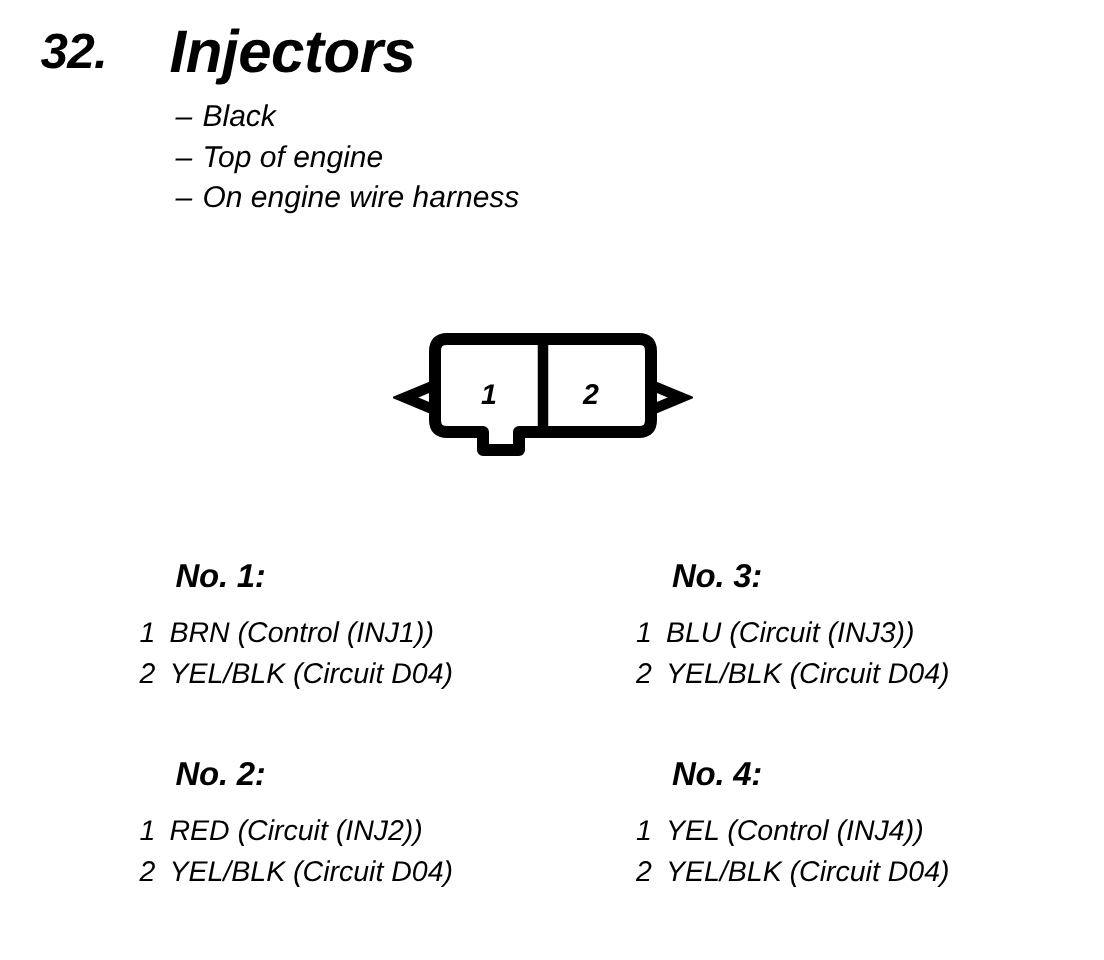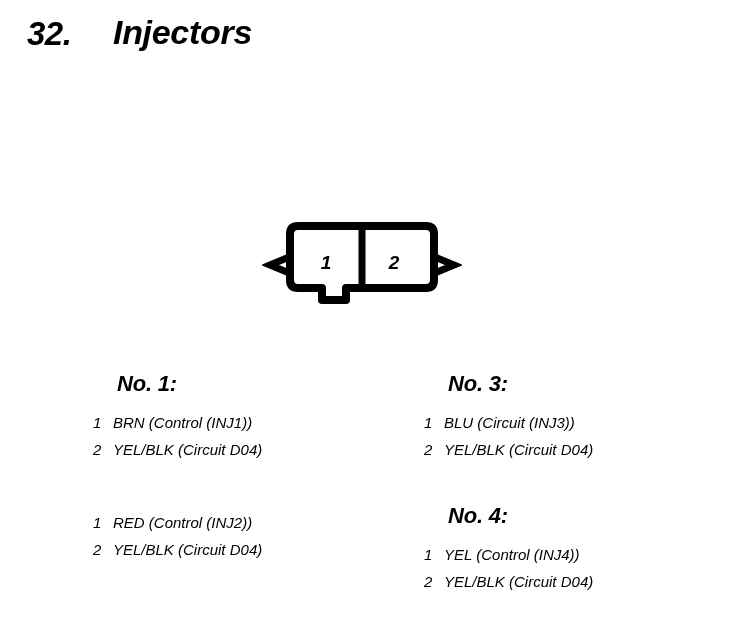--- a/index.html
+++ b/index.html
@@ -33,21 +33,21 @@
     top: 17px;
     font-size: 33px;
     font-weight: bold;
     letter-spacing: -0.5px;
     line-height: 1;
   }
   .header-title {
     position: absolute;
     left: 113px;
     top: 15px;
-    font-size: 34px;
+    font-size: 40px;
     font-weight: bold;
     letter-spacing: -0.3px;
     line-height: 1;
   }
 
   .bullets {
     position: absolute;
     left: 117px;
     top: 66px;
     width: 420px;
@@ -105,40 +105,51 @@
     letter-spacing: -0.2px;
     white-space: nowrap;
   }
   .pin-list {
     margin: 9px 0 0 0;
     padding: 0;
     list-style: none;
   }
   .pin-row {
     display: block;
-    font-size: 15px;
+    font-size: 19px;
     line-height: 27px;
     white-space: nowrap;
   }
   .pin-index {
     display: inline-block;
     width: 20px;
   }
   .pin-desc {
     display: inline-block;
   }
 </style>
 </head>
 <body>
 
 <div class="page">
 
   <div class="header-number">32.</div>
   <div class="header-title">Injectors</div>
 
+  <div class="bullets">
+    <div class="bullet-row">
+      <span class="bullet-dash">–</span><span class="bullet-text">Black</span>
+    </div>
+    <div class="bullet-row">
+      <span class="bullet-dash">–</span><span class="bullet-text">Top of engine</span>
+    </div>
+    <div class="bullet-row">
+      <span class="bullet-dash">–</span><span class="bullet-text">On engine wire harness</span>
+    </div>
+  </div>
 
   <div class="connector">
     <svg width="200" height="90" viewBox="0 0 200 90" xmlns="http://www.w3.org/2000/svg">
 
       <path d="M 32 41 L 8 51 L 32 61 Z" fill="none" stroke="#000000" stroke-width="7" stroke-linejoin="miter"></path>
 
       <path d="M 168 41 L 192 51 L 168 61 Z" fill="none" stroke="#000000" stroke-width="7" stroke-linejoin="miter"></path>
 
       <path d="M 36 12
                L 164 12
@@ -179,23 +190,24 @@
       <div class="pin-row">
         <span class="pin-index">1</span><span class="pin-desc">BLU (Circuit (INJ3))</span>
       </div>
       <div class="pin-row">
         <span class="pin-index">2</span><span class="pin-desc">YEL/BLK (Circuit D04)</span>
       </div>
     </div>
   </div>
 
   <div class="block block-col-left block-row-bottom">
-    <div class="pin-list">
-      <div class="pin-row">
-        <span class="pin-index">1</span><span class="pin-desc">RED (Control (INJ2))</span>
+    <div class="block-title">No. 2:</div>
+    <div class="pin-list">
+      <div class="pin-row">
+        <span class="pin-index">1</span><span class="pin-desc">RED (Circuit (INJ2))</span>
       </div>
       <div class="pin-row">
         <span class="pin-index">2</span><span class="pin-desc">YEL/BLK (Circuit D04)</span>
       </div>
     </div>
   </div>
 
   <div class="block block-col-right block-row-bottom">
     <div class="block-title">No. 4:</div>
     <div class="pin-list">

